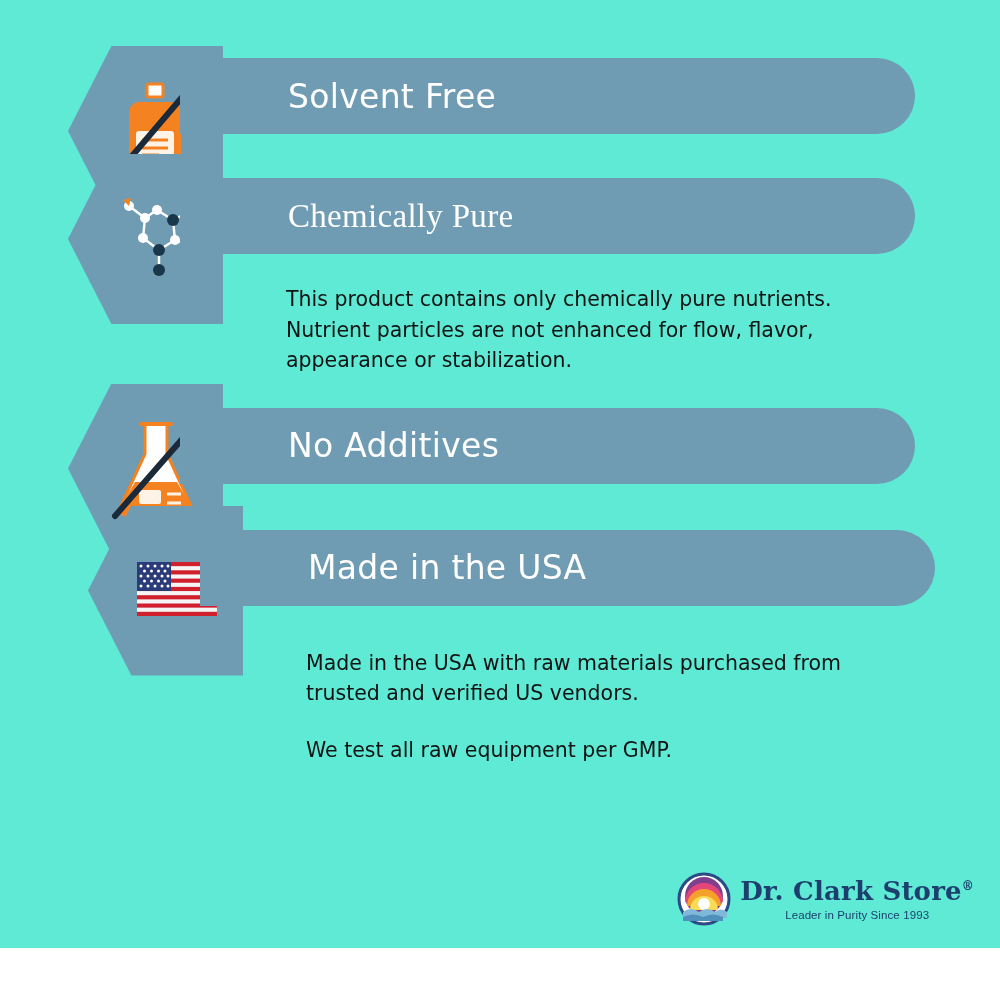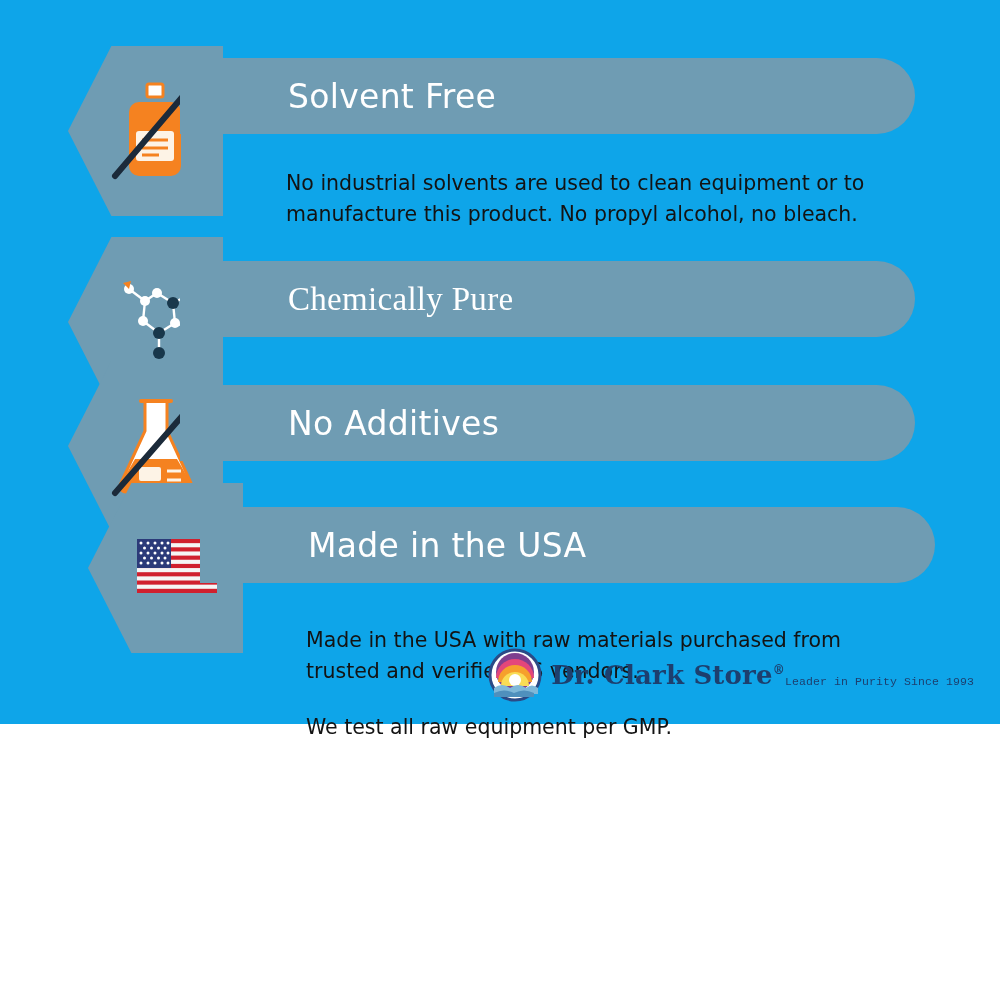--- a/index.html
+++ b/index.html
@@ -9,22 +9,22 @@
   body {
     width: 1000px;
     height: 1000px;
     background: #ffffff;
     font-family: "DejaVu Sans", sans-serif;
     overflow: hidden;
   }
   #infographic {
     position: relative;
     width: 1000px;
-    height: 724px;
-    background: #0ea5e9;
+    height: 948px;
+    background: #5eead4;
   }
 
   
   .feature {
     position: relative;
     width: 1000px;
   }
   .banner-row {
     position: relative;
     height: 100px;
@@ -95,37 +95,37 @@
     align-items: center;
   }
   .logo-mark {
     width: 54px;
     height: 54px;
     margin-right: 9px;
     position: relative;
   }
   .logo-text {
     display: flex;
-    flex-direction: row;
-    align-items: flex-end;
+    flex-direction: column;
+    align-items: center;
   }
   .logo-name {
     font-family: "DejaVu Serif", serif;
     font-weight: bold;
     font-size: 26px;
     color: #1d3f6e;
     line-height: 1;
     letter-spacing: 0.2px;
   }
   .logo-name sup {
     font-size: 12px;
     vertical-align: super;
   }
   .logo-tag {
-    font-family: Liberation Mono, monospace;
+    font-family: Liberation Sans, sans-serif;
     font-size: 11.5px;
     color: #1d3f6e;
     margin-top: 5px;
     letter-spacing: 0.1px;
   }
 </style>
 </head>
 <body>
 
 <div id="infographic">
@@ -143,23 +143,20 @@
             <line x1="33" y1="72" x2="59" y2="72" stroke="#f58220" stroke-width="3"></line>
             <line x1="33" y1="79" x2="50" y2="79" stroke="#f58220" stroke-width="3"></line>
 
             <line x1="6" y1="100" x2="86" y2="6" stroke="#1b2a3a" stroke-width="6" stroke-linecap="round"></line>
           </svg>
         </div>
       </div>
       <div class="bar" style="top:12px;">
         <span class="bar-title">Solvent Free</span>
       </div>
-    </div>
-    <div class="desc" style="margin-top:22px;">
-      <p>No industrial solvents are used to clean equipment or to manufacture this product. No propyl alcohol, no bleach.</p>
     </div>
   </div>
 
   <div class="feature" style="padding-top:24px;">
     <div class="banner-row">
       <div class="hex" style="top:-16px;">
         <div class="hex-inner">
           <svg width="96" height="110" viewBox="0 0 96 110">
             <g stroke="#ffffff" stroke-width="2.4" fill="none">
               <line x1="20" y1="22" x2="36" y2="34"></line>
@@ -185,20 +182,23 @@
               <polygon points="84,22 92,24 85,31"></polygon>
               <polygon points="86,58 94,62 86,67"></polygon>
               <polygon points="14,16 22,14 20,22"></polygon>
             </g>
           </svg>
         </div>
       </div>
       <div class="bar" style="top:8px;font-family:Liberation Serif, serif;">
         <span class="bar-title">Chemically Pure</span>
       </div>
+    </div>
+    <div class="desc" style="margin-top:14px;">
+      <p>This product contains only chemically pure nutrients. Nutrient particles are not enhanced for flow, flavor, appearance or stabilization.</p>
     </div>
   </div>
 
   <div class="feature" style="padding-top:22px;">
     <div class="banner-row">
       <div class="hex" style="top:-14px;">
         <div class="hex-inner">
           <svg width="96" height="110" viewBox="0 0 96 110">
             <path d="M36 10 h22 v30 l24 52 a6 6 0 0 1 -5 9 h-60 a6 6 0 0 1 -5 -9 l24 -52 z" fill="#ffffff" stroke="#f58220" stroke-width="3"></path>
             <path d="M26 68 h42 l14 24 a6 6 0 0 1 -5 9 h-60 a6 6 0 0 1 -5 -9 z" fill="#f58220"></path>

